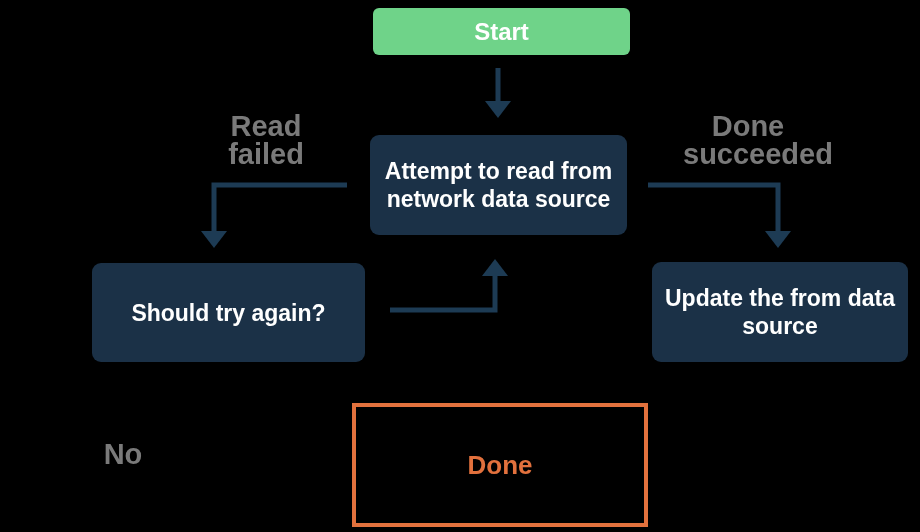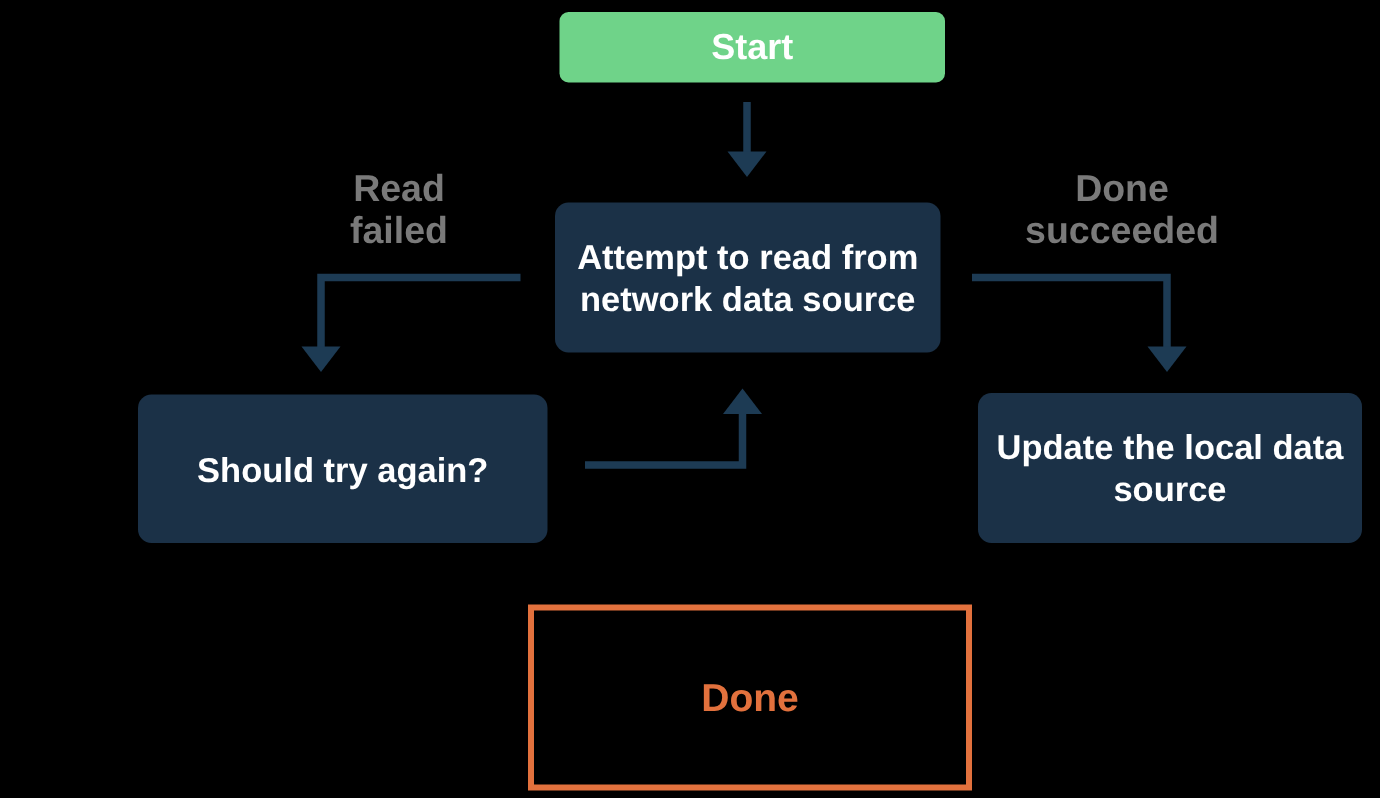--- a/index.html
+++ b/index.html
@@ -57,21 +57,21 @@
     background: transparent;
     border: 4px solid #e2713d;
     border-radius: 0;
     color: #e2713d;
     font-size: 26px;
   }
   .edge-label {
     position: absolute;
     color: #7a7a7a;
     font-weight: 700;
-    font-size: 25px;
+    font-size: 29px;
     line-height: 28px;
     text-align: center;
   }
   .lbl-read-failed    { left: 211px; top: 112px; width: 110px; }
   .lbl-read-succeeded { left: 683px; top: 112px; width: 130px; }
   .lbl-yes            { left: 416px; top: 341px; width: 80px;  }
   .lbl-no             { left: 83px;  top: 440px; width: 80px;  }
   .arrows {
     position: absolute;
     left: 0; top: 0;
@@ -103,23 +103,24 @@
       <polygon points="495,259 482,276 508,276" stroke="none"></polygon>
     </g>
   </svg>
 
   <div class="node node-process node-attempt">Attempt to read from network data source</div>
 
   <div class="node node-start">Start</div>
 
   <div class="node node-process node-retry">Should try again?</div>
 
-  <div class="node node-process node-update">Update the local data source</div>
+  <div class="node node-process node-update">Update the from data source</div>
 
   <div class="node node-done">Done</div>
 
   <div class="edge-label lbl-read-failed">Read failed</div>
 
   <div class="edge-label lbl-read-succeeded">Done succeeded</div>
 
 
+  <div class="edge-label lbl-no">No</div>
 
 </div>
 
 </body></html>

